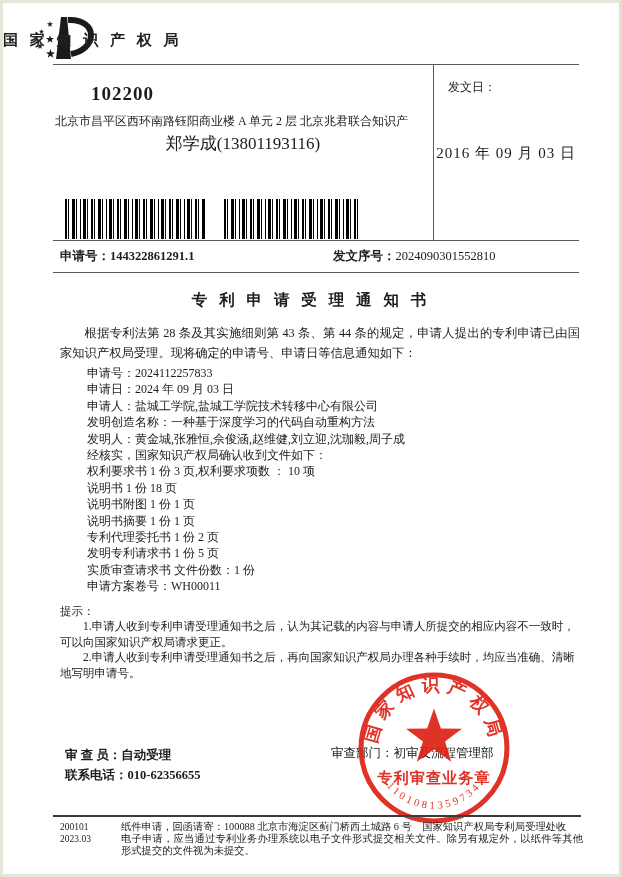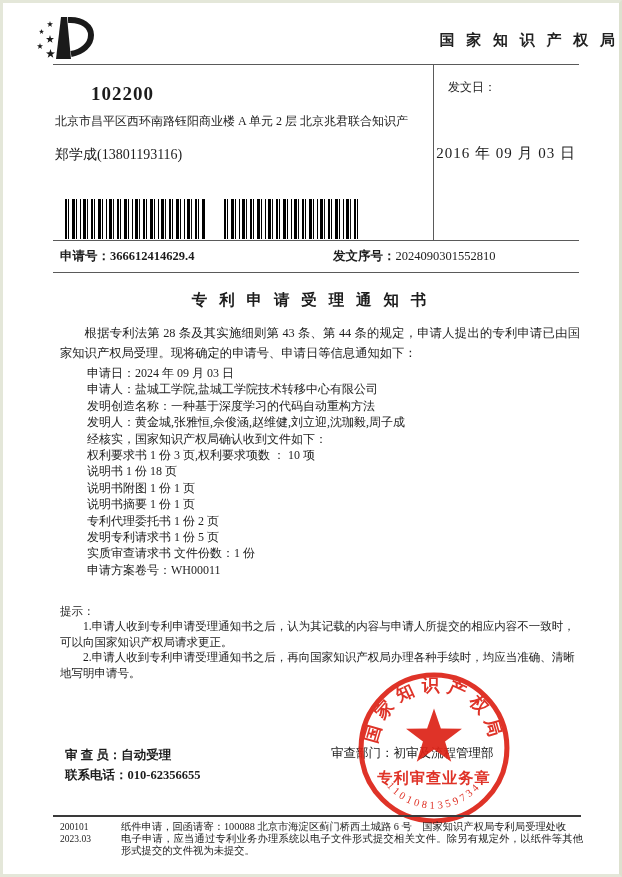--- a/index.html
+++ b/index.html
@@ -11,31 +11,31 @@
     border:3px solid #e4e7d9;
     border-right-color:#dde1cf;
     font-family:"Liberation Serif", serif;
     color:#1c1c1c;
     overflow:hidden;
   }
   
   .logo { position:absolute; left:30px; top:10px; width:64px; height:52px; }
   .org-title {
     position:absolute; left:0; top:28px; width:100%;
-    text-align:right; font-size:15px; font-weight:bold;
+    text-align:left; font-size:15px; font-weight:bold;
     letter-spacing:4px; color:#222;
   }
   .rule { position:absolute; border-top:1.6px solid #5a5a5a; }
   .rule-header { left:50px; top:61px; width:526px; }
   .v-divider { position:absolute; left:430px; top:61px; height:176px; border-left:1.5px solid #5a5a5a; }
   
   .addressee { position:absolute; left:52px; top:80px; width:376px; }
   .postal { margin-left:36px; font-size:19px; font-weight:bold; letter-spacing:1px; font-family:"Liberation Serif", serif; }
   .addr { margin-top:7px; font-size:12px; line-height:18px; }
-  .contact { margin-top:16px; font-size:14px; }
+  .contact { margin-top:2px; text-align:center; font-size:17px; }
   
   .dispatch { position:absolute; left:430px; top:61px; width:146px; height:176px;padding-left:28px; }
   .dispatch-label { position:absolute; left:15px; top:15px; font-size:12px; }
   .dispatch-date { position:absolute; left:0; top:80px; width:100%; text-align:center; font-size:15px; letter-spacing:1px; }
   
   .barcode {
     position:absolute; top:196px; height:40px;
     background:
       repeating-linear-gradient(90deg,#000 0 2px,transparent 2px 3px,#000 3px 4px,transparent 4px 7px,#000 7px 10px,transparent 10px 11px,#000 11px 12px,transparent 12px 15px,#000 15px 16px,transparent 16px 18px,#000 18px 21px,transparent 21px 22px,#111 22px 23px,transparent 23px 26px);
     background-color:#fff;
@@ -110,32 +110,33 @@
     <div class="dispatch-label">发文日：</div>
     <div class="dispatch-date">2016 年 09 月 03 日</div>
   </div>
 
   <div class="barcode barcode-1"></div>
   <div class="barcode barcode-2"></div>
 
   <div class="rule rule-mid1"></div>
 
   <div class="ref-row">
-    <span class="ref-label">申请号：</span><span class="ref-no">366612414629.4</span>
+    <span class="ref-label">申请号：</span><span class="ref-no">144322861291.1</span>
     <span class="ref-serial-group">
       <span class="ref-label">发文序号：</span><span>2024090301552810</span>
     </span>
   </div>
 
   <div class="rule rule-mid2"></div>
 
   <div class="notice-title">专 利 申 请 受 理 通 知 书</div>
   <div class="intro">根据专利法第 28 条及其实施细则第 43 条、第 44 条的规定，申请人提出的专利申请已由国家知识产权局受理。现将确定的申请号、申请日等信息通知如下：</div>
 
   <div class="details">
+      <div>申请号：2024112257833</div>
       <div>申请日：2024 年 09 月 03 日</div>
       <div>申请人：盐城工学院,盐城工学院技术转移中心有限公司</div>
       <div>发明创造名称：一种基于深度学习的代码自动重构方法</div>
       <div>发明人：黄金城,张雅恒,佘俊涵,赵维健,刘立迎,沈珈毅,周子成</div>
       <div>经核实，国家知识产权局确认收到文件如下：</div>
       <div>权利要求书 1 份 3 页,权利要求项数 ：  10 项</div>
       <div>说明书 1 份 18 页</div>
       <div>说明书附图 1 份 1 页</div>
       <div>说明书摘要 1 份 1 页</div>
       <div>专利代理委托书 1 份 2 页</div>

